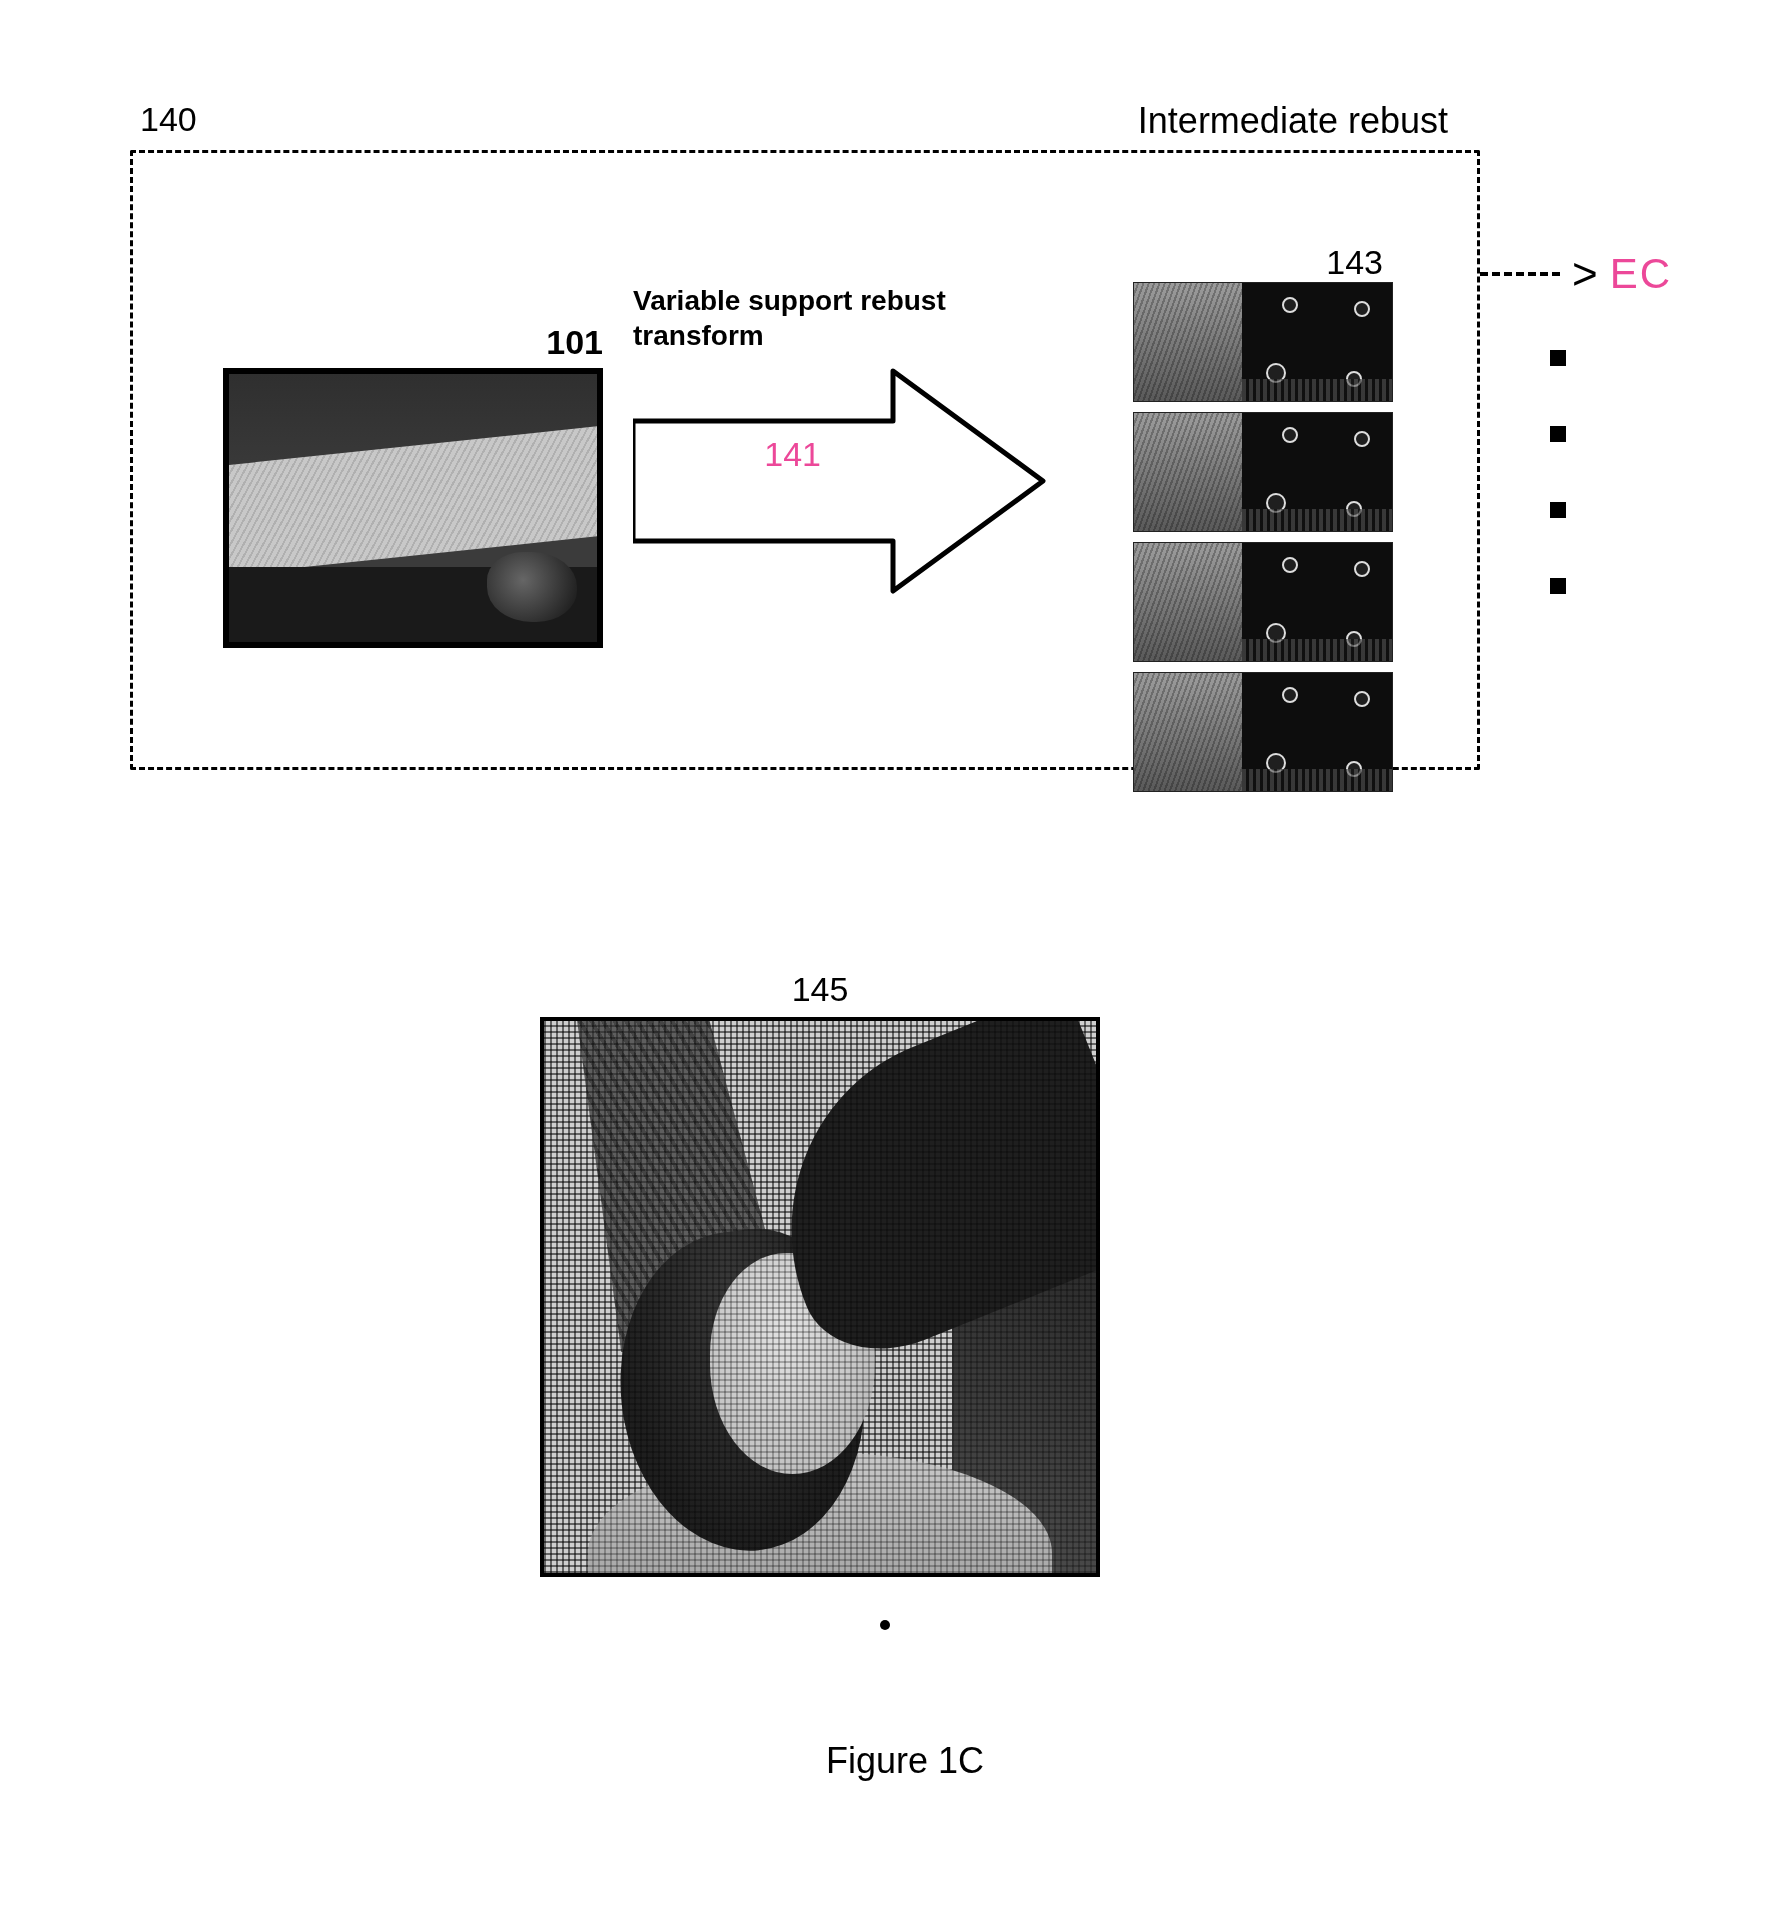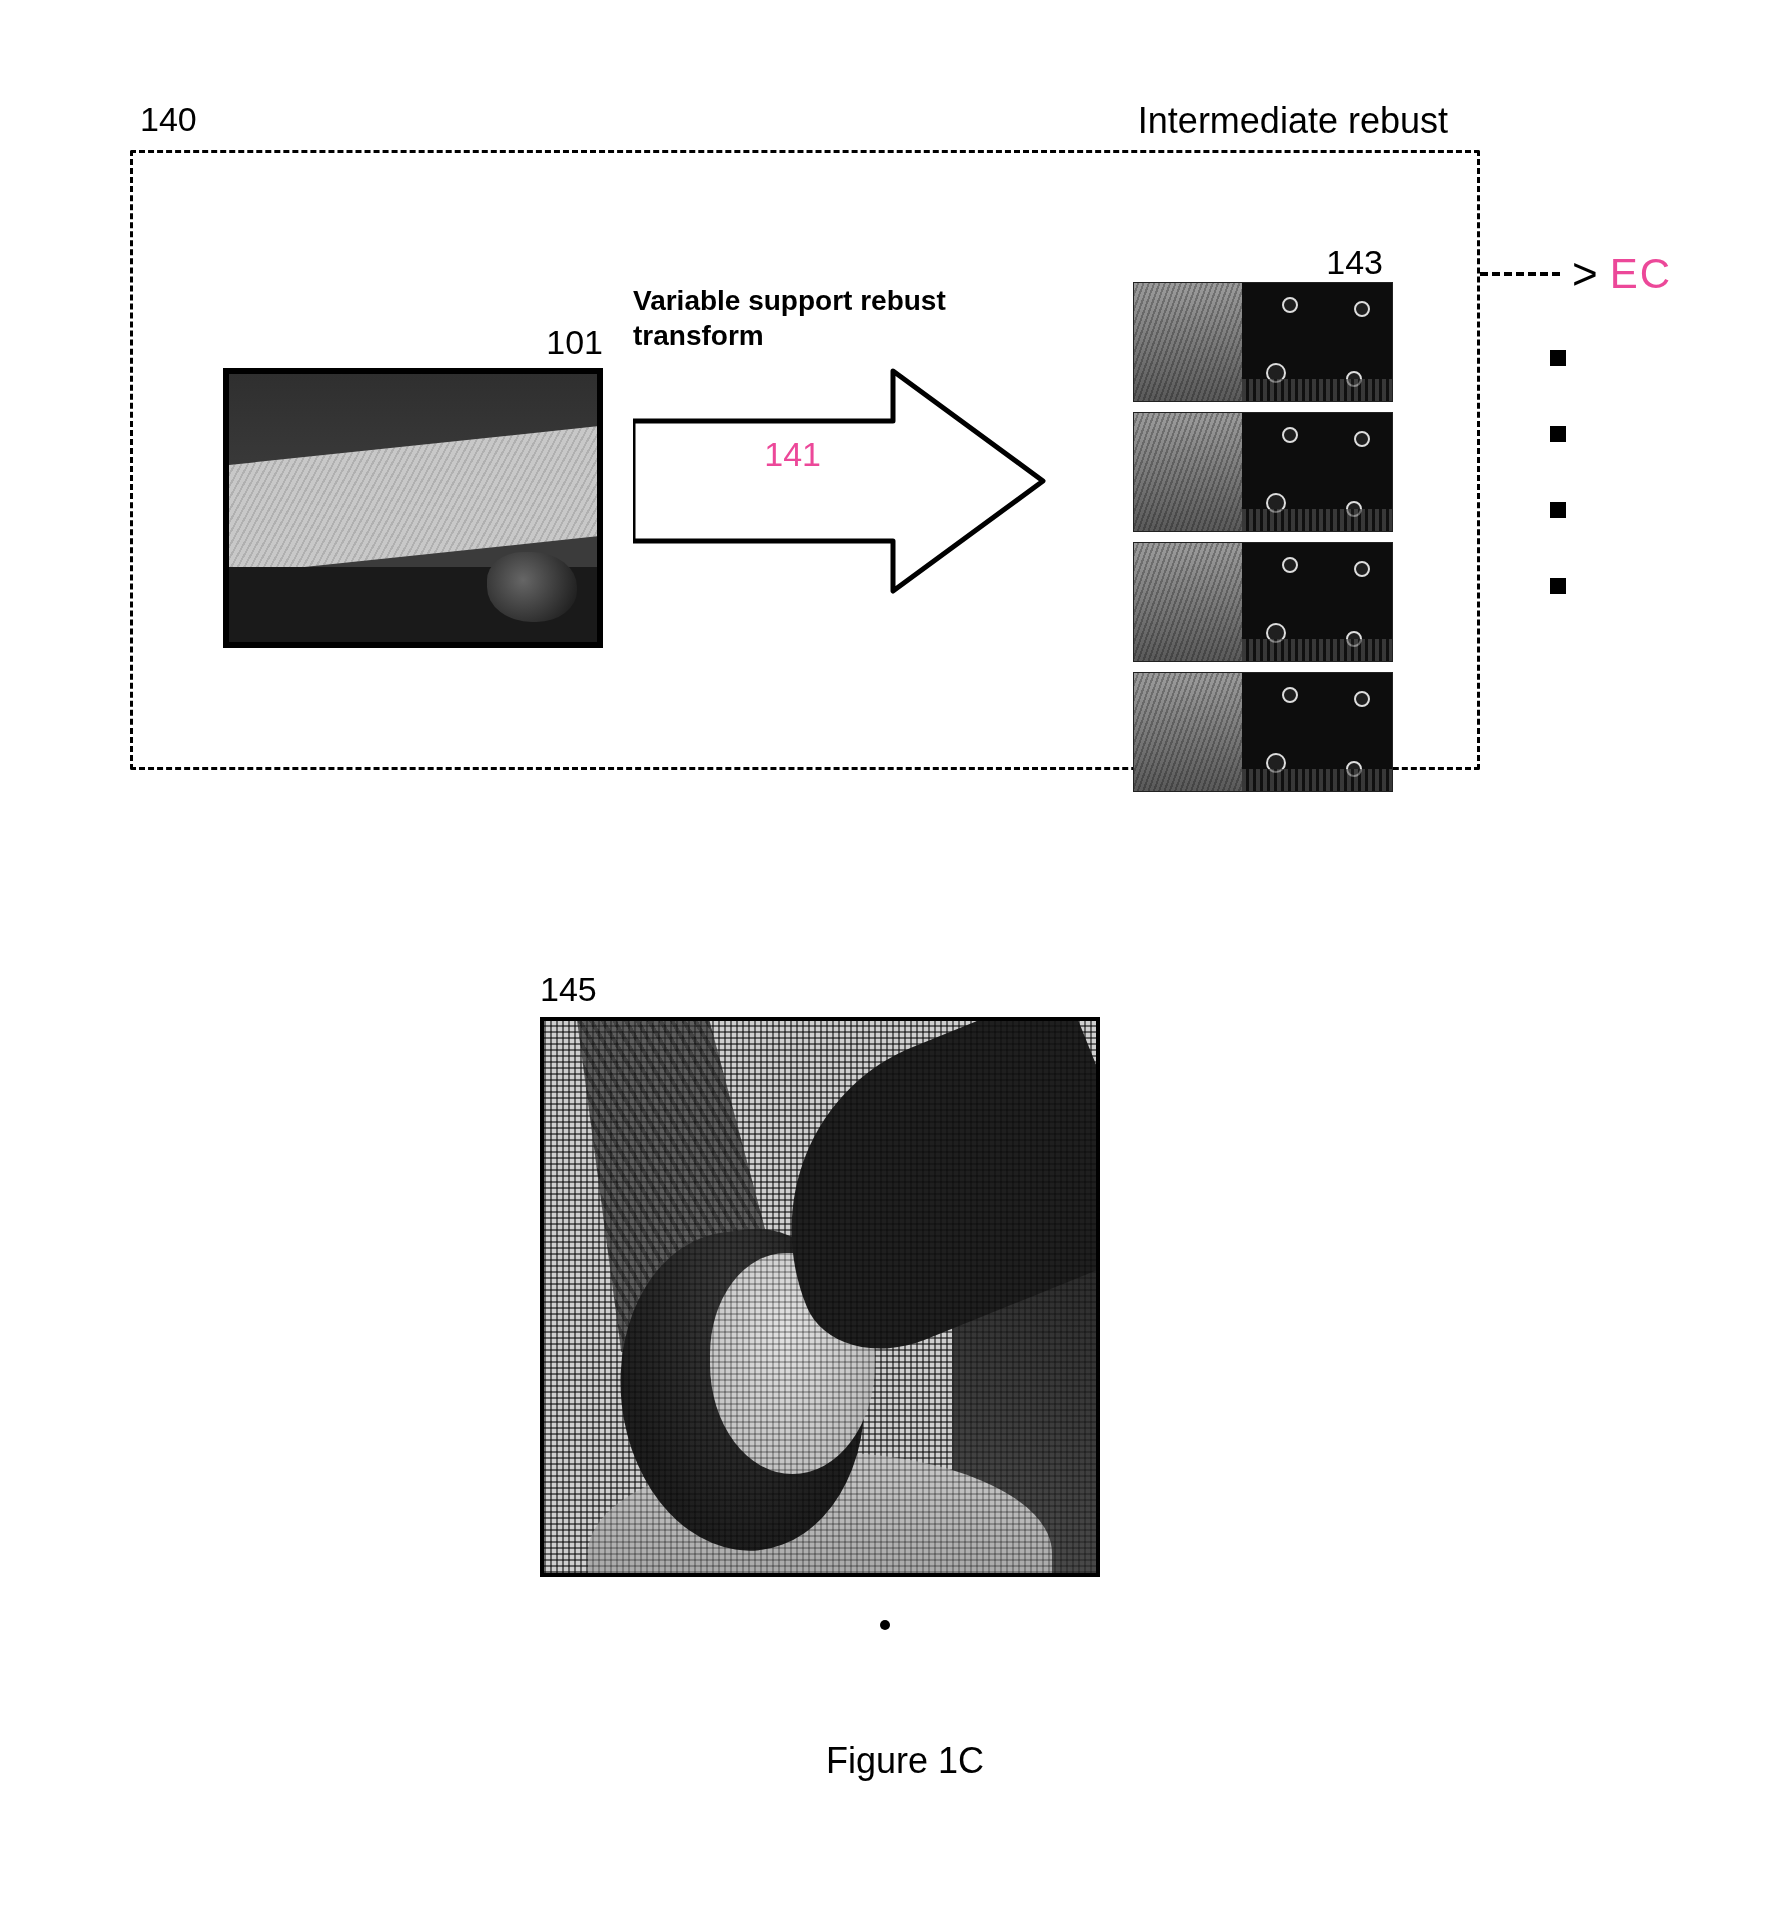--- a/index.html
+++ b/index.html
@@ -44,20 +44,21 @@
     position: absolute;
     top: 170px;
     left: 90px;
     width: 380px;
   }
   .img-label {
     font-size: 34px;
     color: #000;
     text-align: right;
     margin-bottom: 6px;
+    font-weight: bold;
   }
   .input-image {
     width: 380px;
     height: 280px;
     border: 6px solid #000;
     background: #3b3b3b;
     position: relative;
     overflow: hidden;
   }
   .input-image .sky {
@@ -196,21 +197,21 @@
 
   .output-image-wrap {
     position: absolute;
     top: 870px;
     left: 440px;
     width: 560px;
   }
   .output-label {
     font-size: 34px;
     color: #000;
-    text-align: left;
+    text-align: center;
     margin-bottom: 8px;
   }
   .output-image {
     width: 560px;
     height: 560px;
     border: 4px solid #000;
     position: relative;
     background:
       repeating-linear-gradient(0deg, rgba(0,0,0,0.35) 0 2px, transparent 2px 6px),
       repeating-linear-gradient(90deg, rgba(0,0,0,0.35) 0 2px, transparent 2px 6px),

